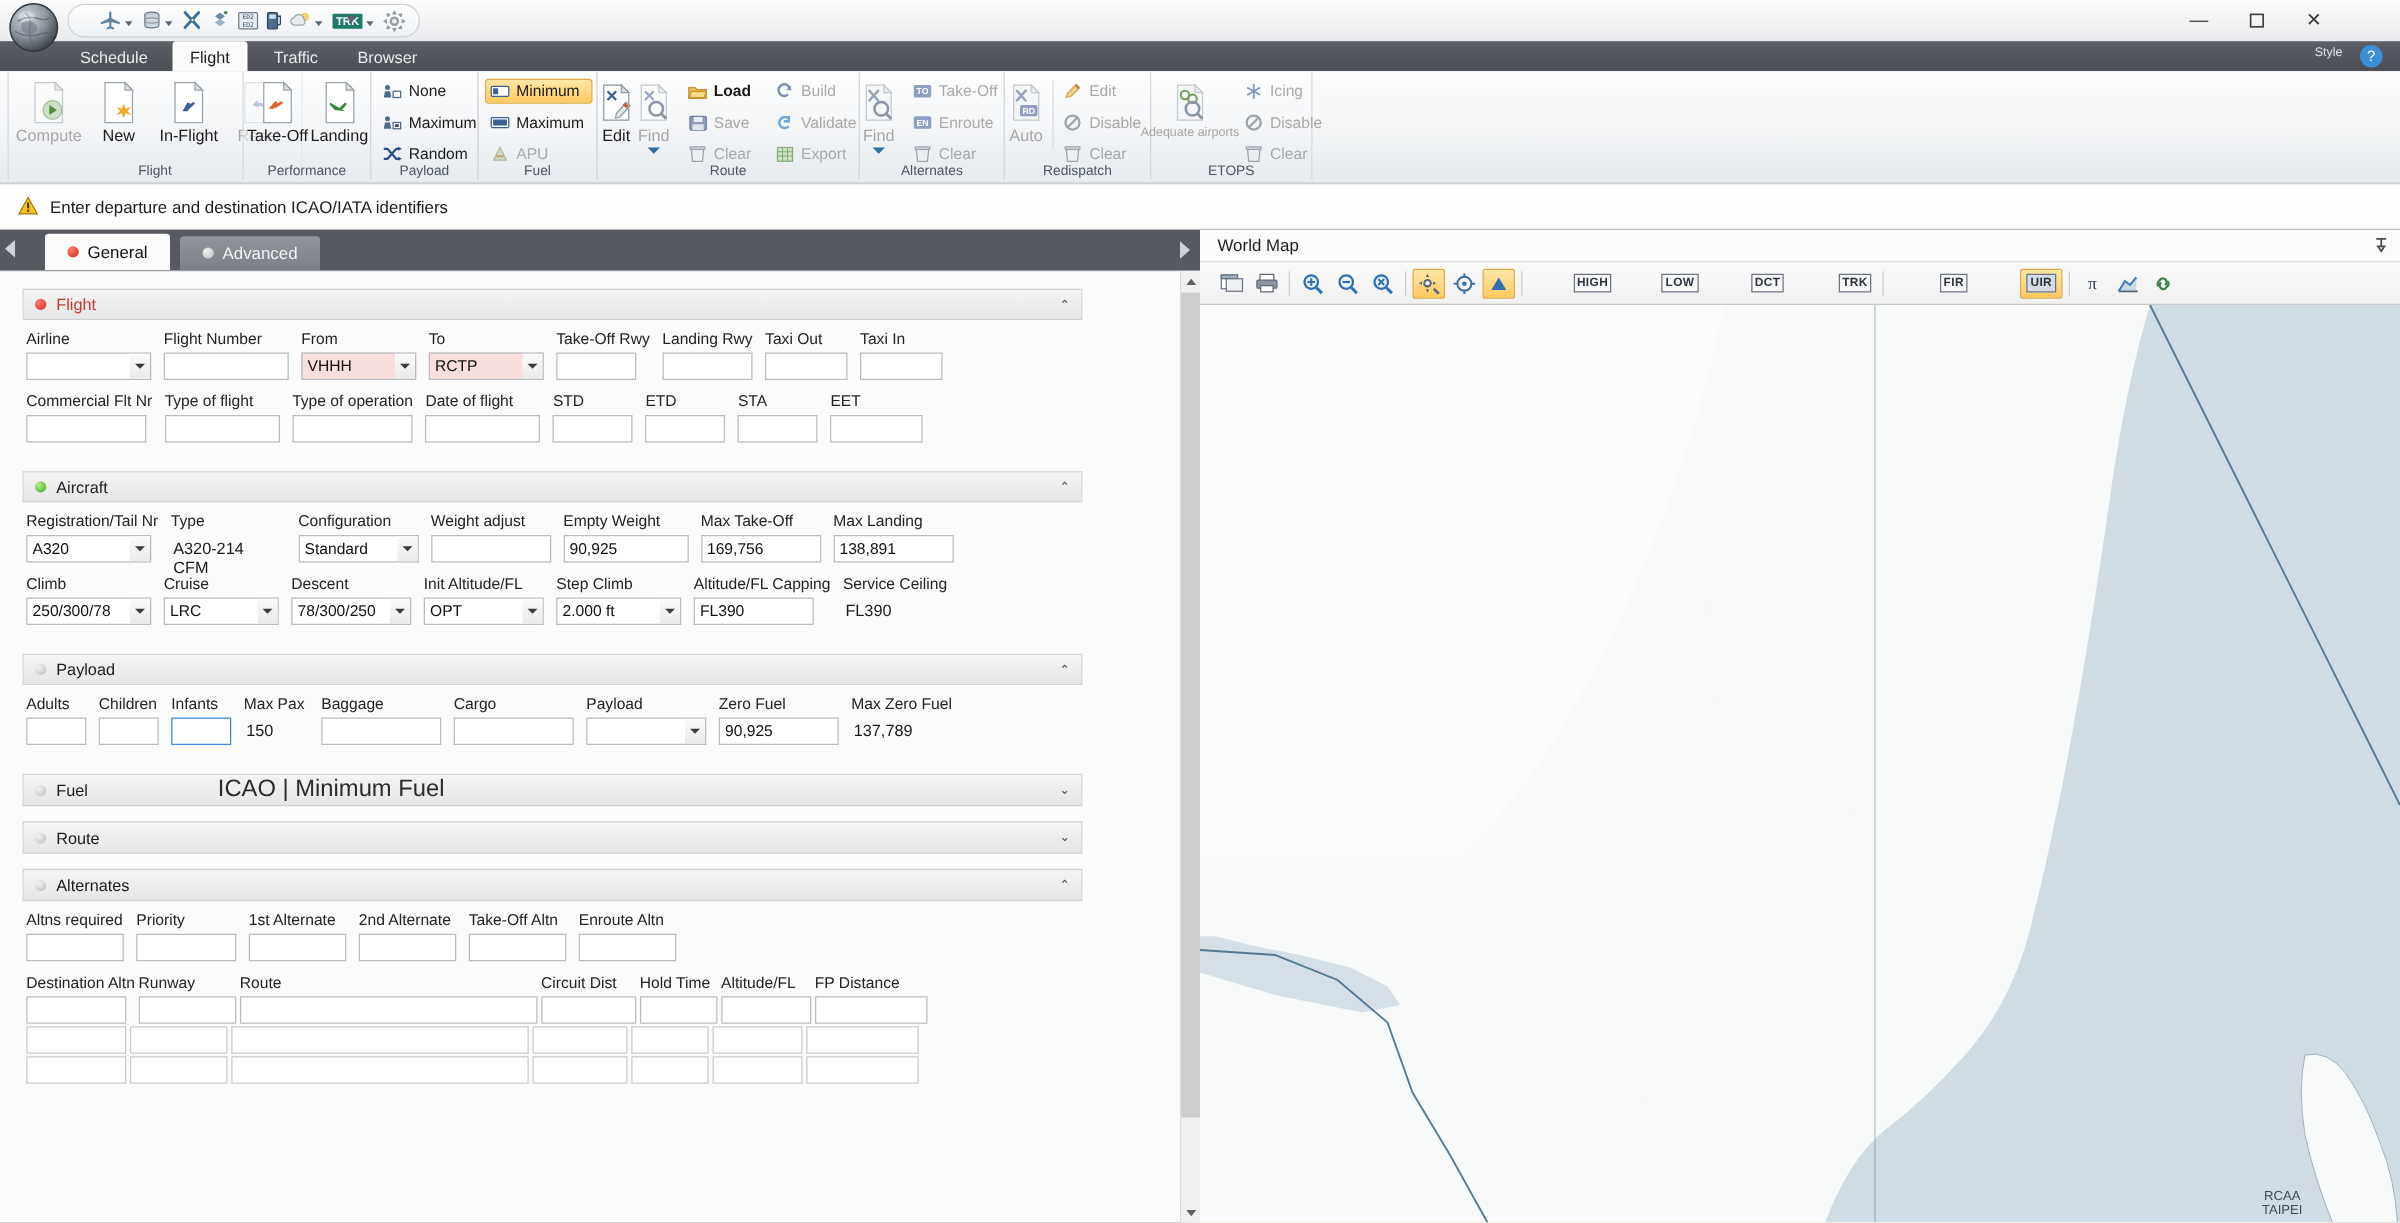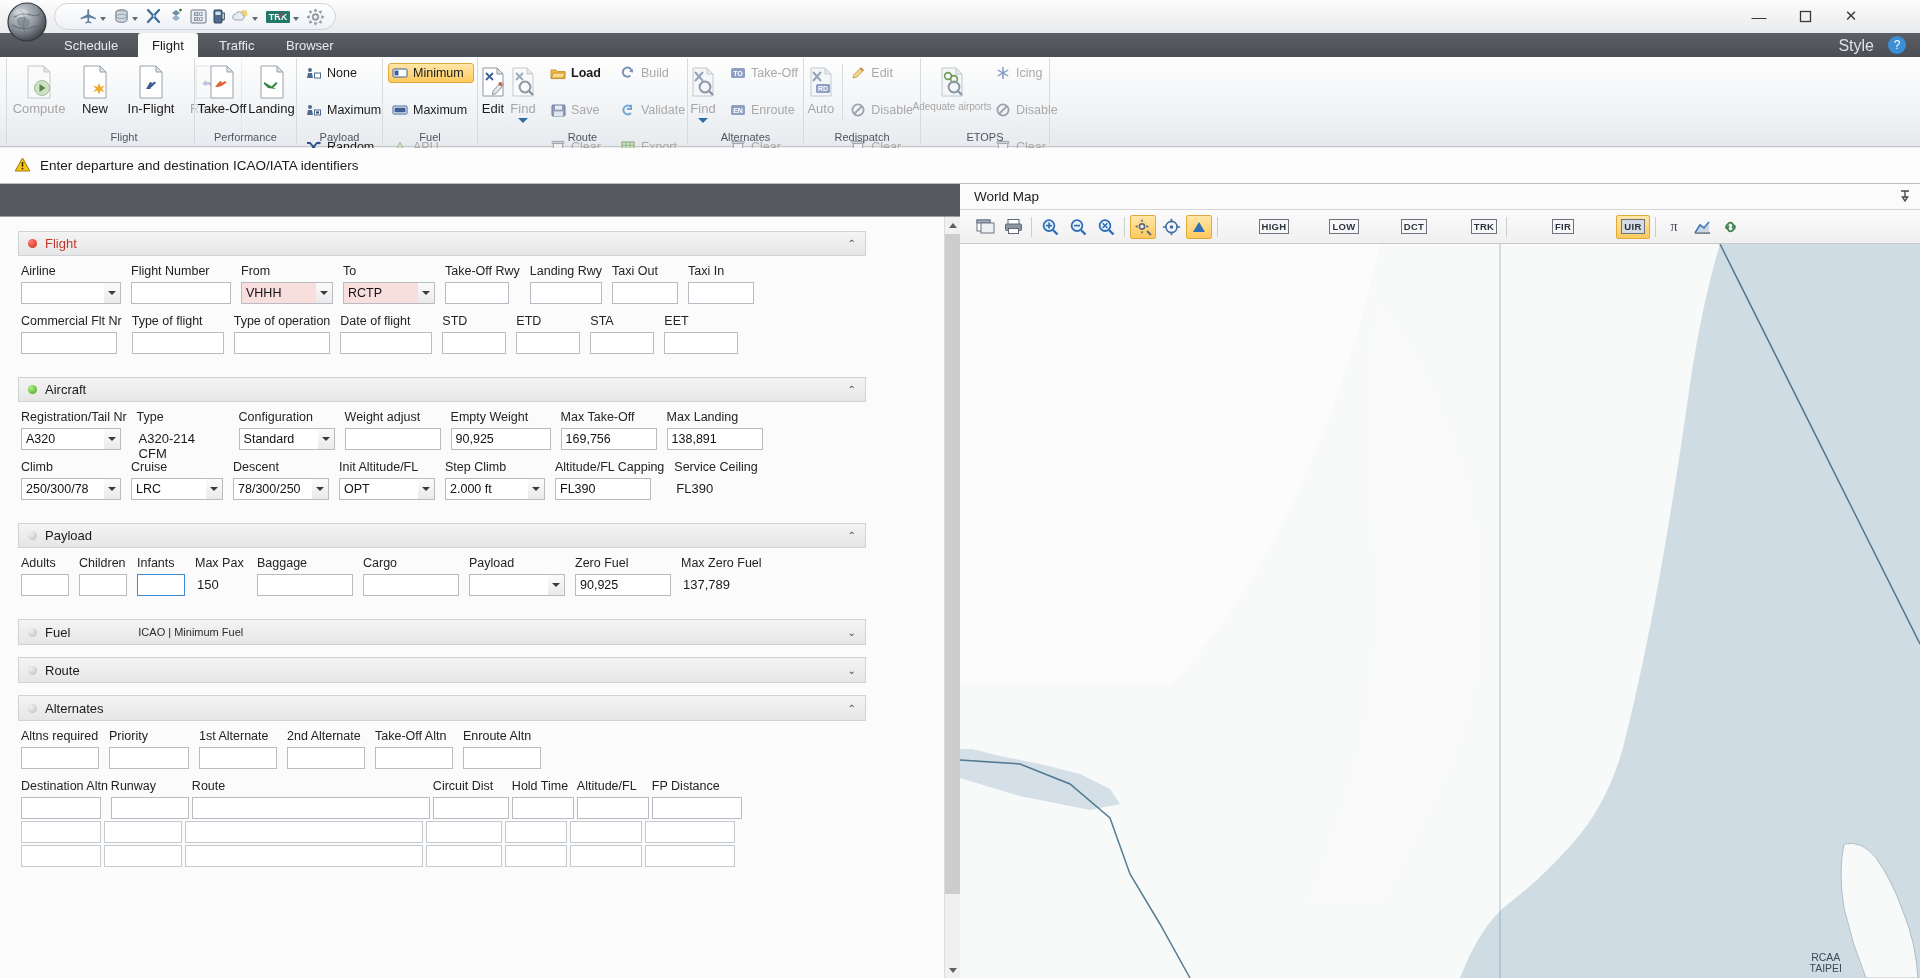--- a/index.html
+++ b/index.html
@@ -45,21 +45,21 @@
   }
   .rtab {
     position:absolute; top:0; height:24px;
     display:flex; align-items:center; justify-content:center;
     padding:0 14px; color:#e9eaec; font-size:13px; cursor:pointer;
   }
   .rtab.active {
     background:#fbfbfb; color:#1a1a1a;
     border-top-left-radius:3px; border-top-right-radius:3px;
   }
-  #style-lbl { position:absolute; right:46px; top:4px; color:#dfe1e4; font-size:16px; cursor:pointer;}
+  #style-lbl { position:absolute; right:46px; top:4px; color:#dfe1e4; font-size:10px; cursor:pointer;}
   #help-btn {
     position:absolute; right:14px; top:3px; width:18px;height:18px;
     border-radius:50%; background:#3b8fd4; color:#fff; font-size:12px;
     display:flex;align-items:center;justify-content:center; cursor:pointer;
   }
 
   
   #ribbon {
     position:absolute; left:0; top:57px; width:1920px; height:90px;
     background: linear-gradient(to bottom,#fdfdfd 0%, #f1f3f5 60%, #e6e9ec 100%);
@@ -80,21 +80,21 @@
   .bigbtn {
     display:flex; flex-direction:column; align-items:center;
     width:56px; padding-top:4px; cursor:pointer; border:1px solid transparent; border-radius:3px;
   }
   .bigbtn.dis { cursor:default; opacity:1;}
   .bigbtn .lbl { font-size:13px; margin-top:2px; white-space:nowrap; }
   .bigbtn.dis .lbl { color:#a6a6a6; }
   .docicon { width:28px; height:34px; position:relative; }
 
   
-  .smallcol { display:flex; flex-direction:column; gap:17px; padding-top:3px; }
+  .smallcol { display:flex; flex-direction:column; gap:5px; padding-top:3px; }
   .smallbtn {
     display:flex; align-items:center; gap:5px; height:20px;
     padding:0 6px 0 3px; cursor:pointer; border:1px solid transparent; border-radius:3px;
     font-size:12.5px; white-space:nowrap;
   }
   .smallbtn.dis { color:#a9a9a9; cursor:default;}
   .smallbtn.sel {
     background: linear-gradient(to bottom,#ffe7a8,#ffc95e);
     border-color:#e0a93c;
   }
@@ -154,21 +154,21 @@
   .panel { width:848px; margin-bottom:3px; }
   .phead {
     height:25px; display:flex; align-items:center; gap:8px;
     padding:0 9px;
     background:linear-gradient(to bottom,#f4f4f4,#e6e6e6);
     border:1px solid #cfd3d6;
     cursor:pointer;
   }
   .phead .ptitle { font-size:13px; }
   .phead .ptitle.red { color:#c0392b; }
-  .phead .psub { font-size:11px; color:#2b2b2b; margin-left:60px;}
+  .phead .psub { font-size:19px; color:#2b2b2b; margin-left:96px;}
   .chev { margin-left:auto; color:#4a4a4a; font-size:10px; }
   .pbody { padding:8px 0 10px 3px; }
 
   .frow { display:flex; align-items:flex-start; margin-bottom:10px; }
   .fld { display:flex; flex-direction:column; margin-right:10px; }
   .fld label { font-size:12.5px; color:#232323; margin-bottom:3px; height:15px; white-space:nowrap;}
   .fld .val-static { font-size:13px; padding:3px 2px; height:21px;}
   .inp {
     height:22px; border:1px solid #b6bcc2; background:#fff;
     font-family:"Liberation Sans",sans-serif; font-size:12.5px; color:#111;
@@ -742,20 +742,32 @@
       <path d="M8.5 1l7.3 13H1.2z" fill="#f5c518" stroke="#9e7a0a"></path>
       <path d="M8.5 5v4.6" stroke="#3a2d00" stroke-width="1.6"></path>
       <circle cx="8.5" cy="11.6" r=".95" fill="#3a2d00"></circle>
     </svg>
   </span>
   <span class="wtext">Enter departure and destination ICAO/IATA identifiers</span>
 </div>
 
 <div id="leftpane">
 
+  <div id="leftTabBar">
+    <div id="navleft"></div>
+    <div class="ptab active" style="left:36px">
+      <span class="dot red"></span>
+      <span>General</span>
+    </div>
+    <div class="ptab inactive" style="left:144px">
+      <span class="dot grey"></span>
+      <span>Advanced</span>
+    </div>
+    <div style="position:absolute;left:944px;top:9px;width:0;height:0;border-top:7px solid transparent;border-bottom:7px solid transparent;border-left:8px solid #cfd2d6;cursor:pointer"></div>
+  </div>
 
   <div id="formwrap">
     <div id="formscroll">
 
       <div class="panel">
         <div class="phead">
           <span class="dot red"></span>
           <span class="ptitle red">Flight</span>
           <span class="chev">⌃</span>
         </div>

